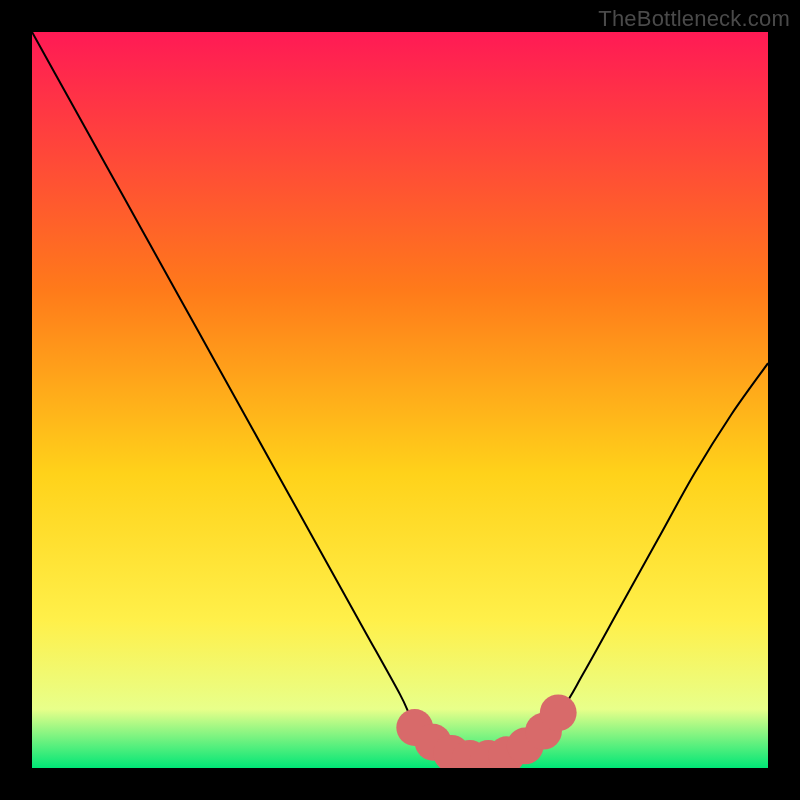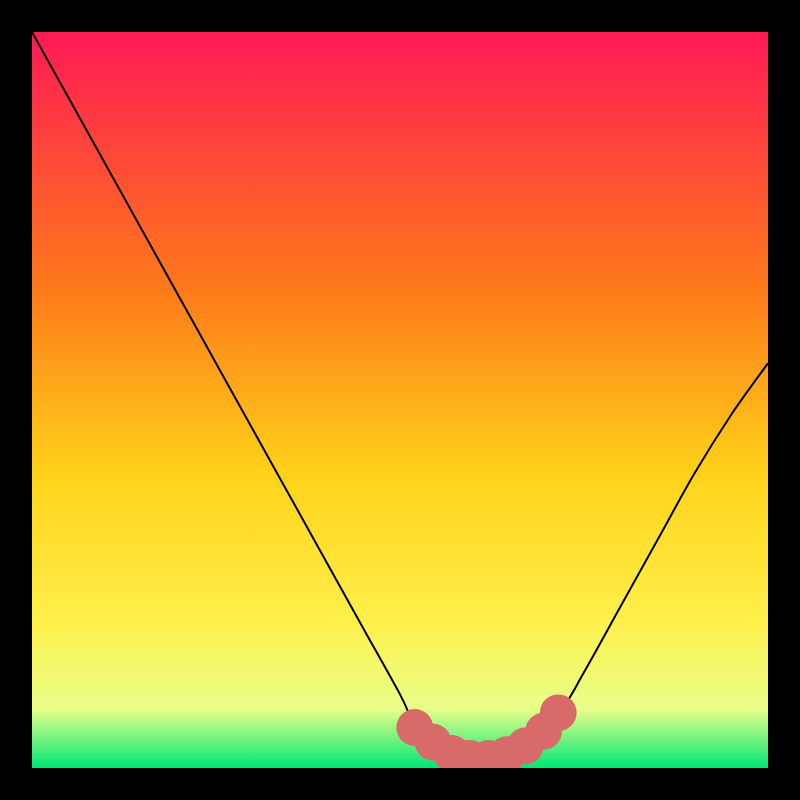--- a/index.html
+++ b/index.html
@@ -5,20 +5,21 @@
   html,body{margin:0;padding:0;width:800px;height:800px;overflow:hidden;background:#000;font-family:Arial,Helvetica,sans-serif}
   .frame{position:absolute;left:0;top:0;width:800px;height:800px;background:#000}
   .plot{position:absolute;left:32px;top:32px;width:736px;height:736px;}
   .watermark{position:absolute;top:6px;right:10px;color:#4a4a4a;font-size:22px;font-weight:500;letter-spacing:.2px}
   svg{display:block}
 </style>
 </head>
 <body>
 <div class="frame">
 
+  <div class="watermark">TheBottleneck.com</div>
 
   <div class="plot">
     <svg id="chart-svg" width="736" height="736" viewBox="0 0 736 736">
         <defs>
           <linearGradient id="bg" x1="0" y1="0" x2="0" y2="1">
             <stop offset="0%" stop-color="#ff1a55"></stop>
             <stop offset="35%" stop-color="#ff7a1a"></stop>
             <stop offset="60%" stop-color="#ffd21a"></stop>
             <stop offset="80%" stop-color="#fff04a"></stop>
             <stop offset="92%" stop-color="#e8ff8a"></stop>

